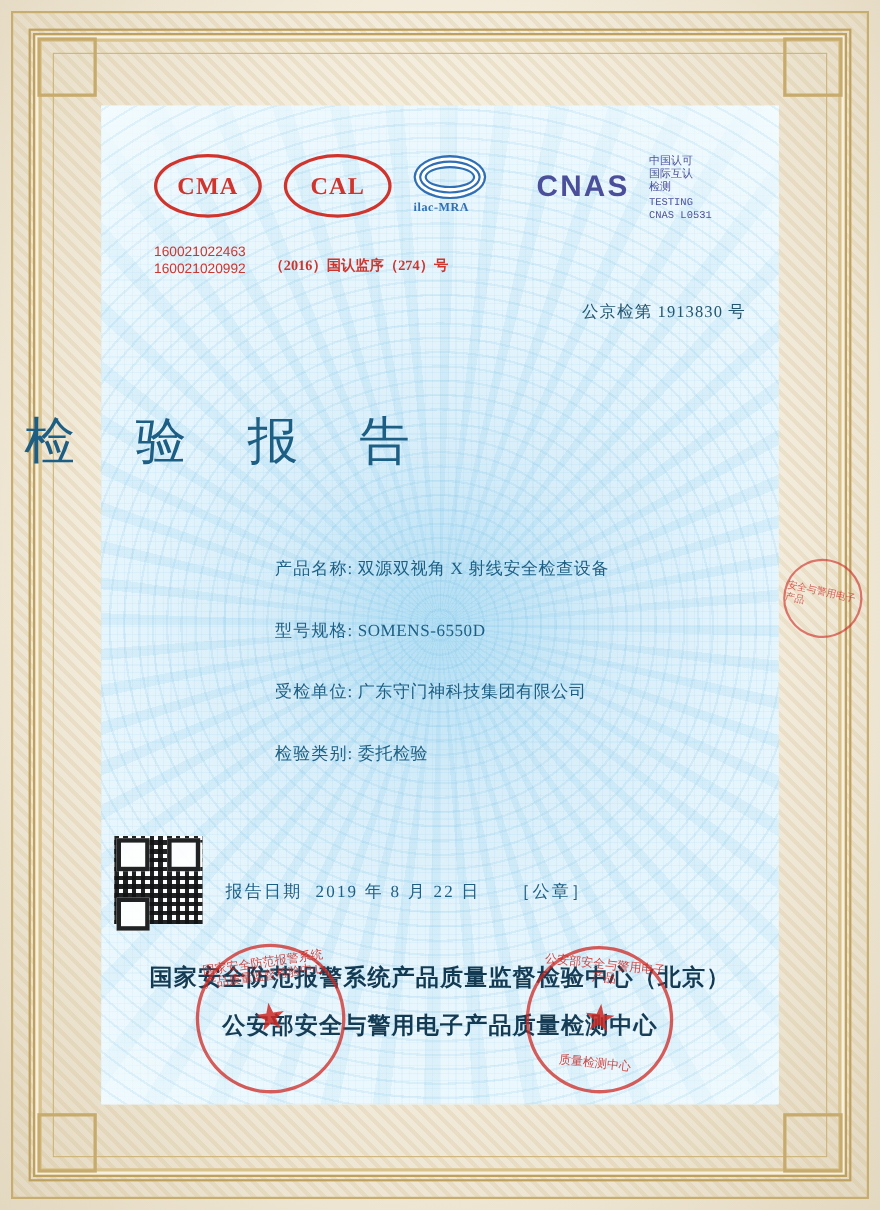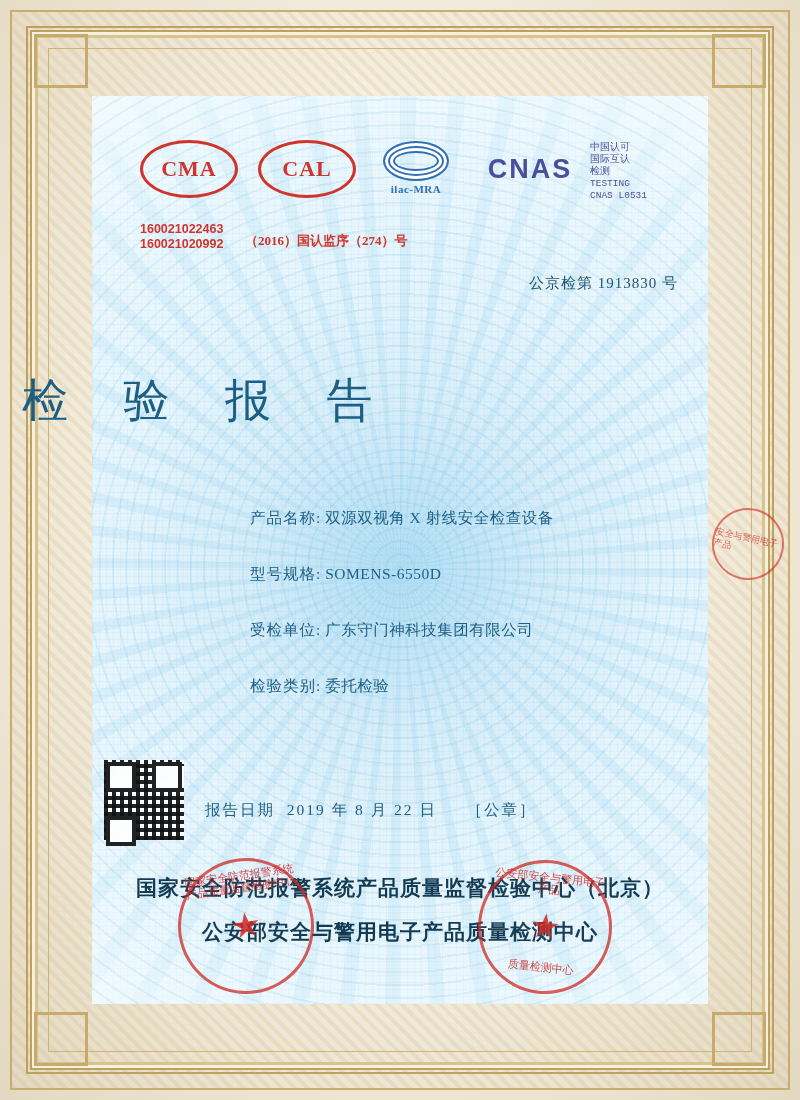--- a/index.html
+++ b/index.html
@@ -64,21 +64,21 @@
   
   .logos{position:absolute;left:140px;top:140px;width:540px;height:70px;}
   .logo{position:absolute;top:0;}
   .oval-red{
     width:92px;height:52px;border:3px solid #d0342c;border-radius:50%;
     display:flex;align-items:center;justify-content:center;
     color:#d0342c;font-weight:bold;font-size:22px;letter-spacing:1px;
     font-family:"Liberation Serif", serif;
   }
   .ilac{
-    width:80px;height:56px;display:flex;flex-direction:column;align-items:center;justify-content:center;
+    width:80px;height:56px;display:flex;flex-direction:column;align-items:flex-start;justify-content:center;
     color:#2e6fb5;
   }
   .ilac .rings{
     width:62px;height:36px;border-radius:50%;
     border:2px solid #2f6fb6;
     box-shadow:inset 0 0 0 3px #fff, inset 0 0 0 5px #2f6fb6, inset 0 0 0 8px #fff, inset 0 0 0 10px #2f6fb6;
   }
   .ilac .txt{font-size:11px;font-weight:bold;margin-top:2px;letter-spacing:.5px;}
   .cnas{
     width:120px;height:58px;display:flex;align-items:center;justify-content:center;
@@ -87,21 +87,21 @@
   }
   .cnas-note{
     position:absolute;left:450px;top:2px;width:100px;
     color:#4b4f9b;font-size:10px;line-height:12px;
     font-family:Liberation Mono, monospace;
   }
   .cnas-note .en{font-size:9.5px;}
 
   .reg-nums{
     position:absolute;left:140px;top:222px;color:#d0342c;
-    font-size:12.5px;line-height:15px;font-weight:bold;
+    font-size:12.5px;line-height:15px;font-weight:normal;
     font-family:"Liberation Sans", sans-serif;
     text-align:right;
   }
   .approval{
     position:absolute;left:245px;top:232px;color:#d0342c;font-size:13px;font-weight:bold;
   }
   .serial{
     position:absolute;right:122px;top:274px;color:#22556e;font-size:15px;letter-spacing:1px;
   }
   .title{

